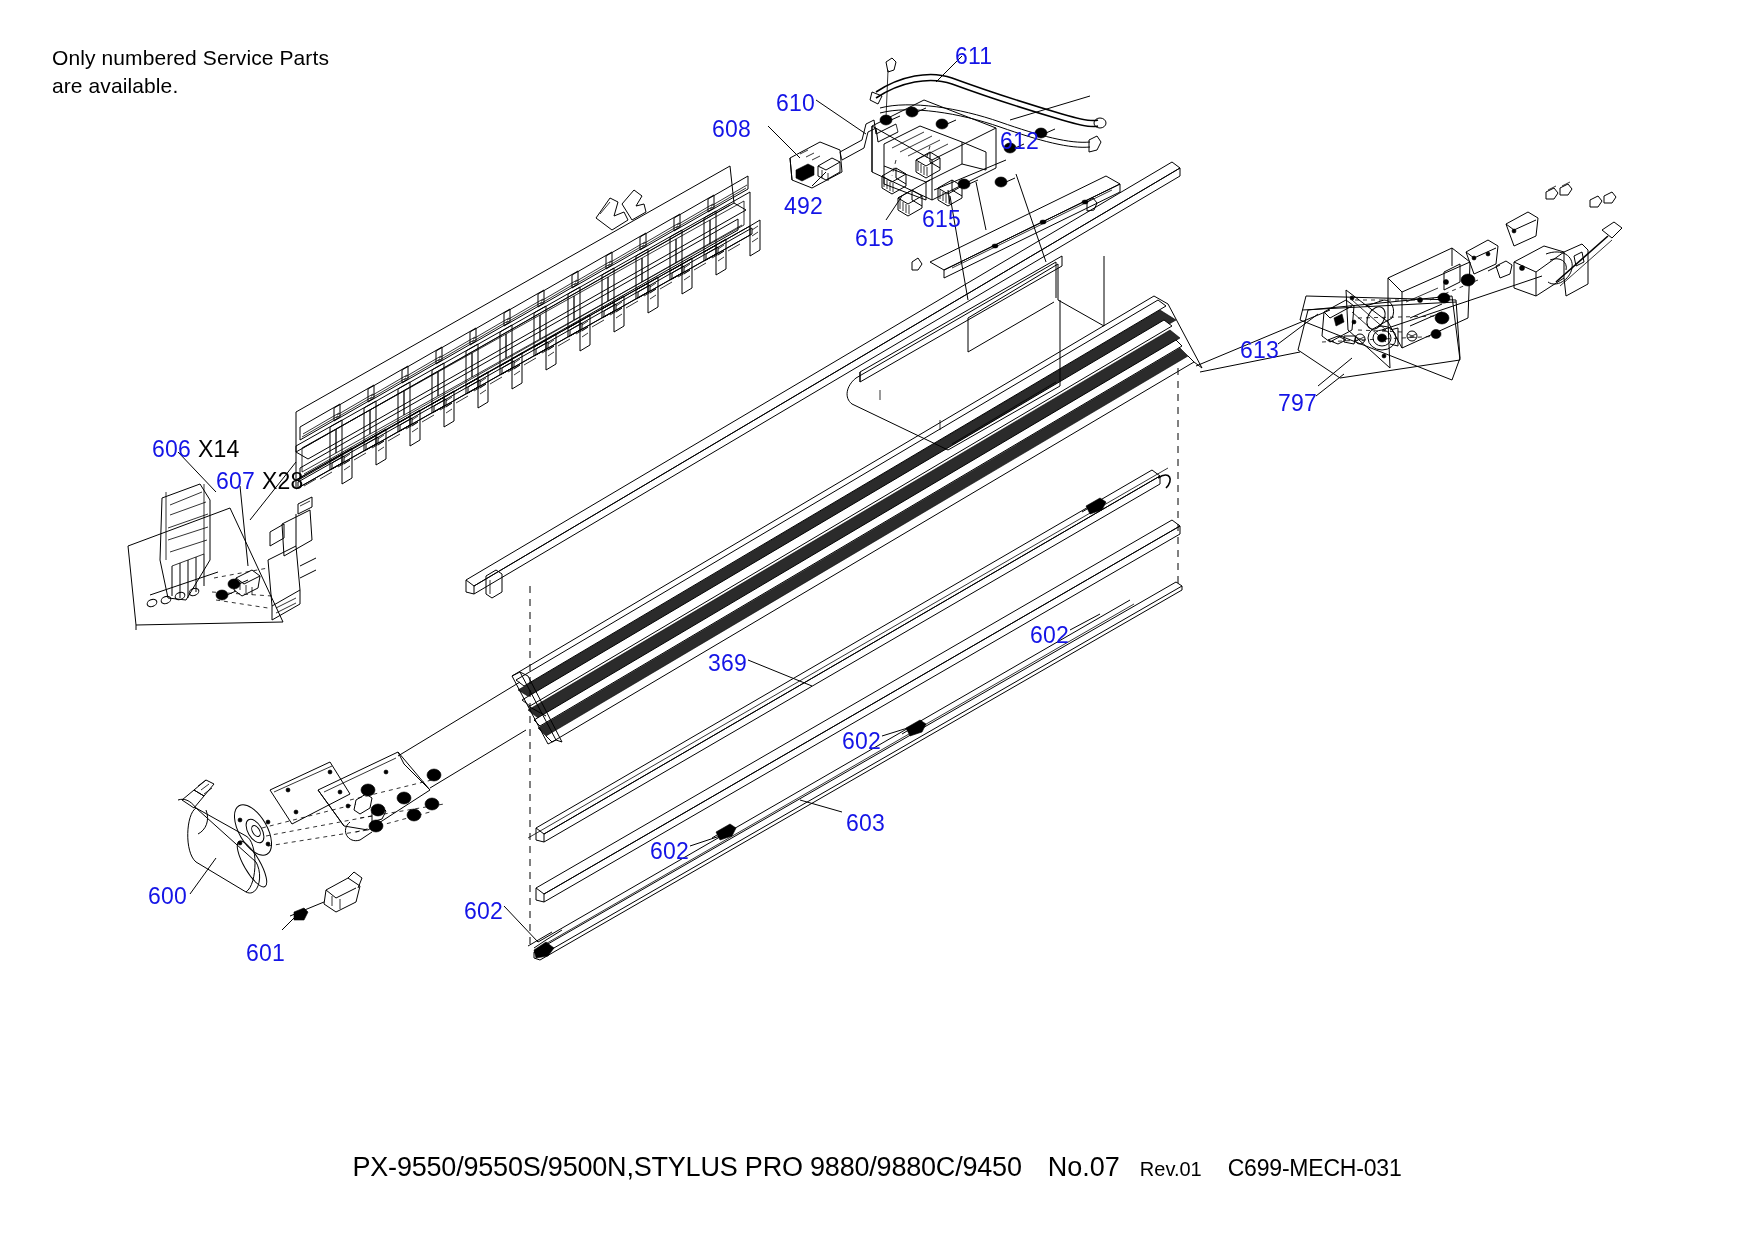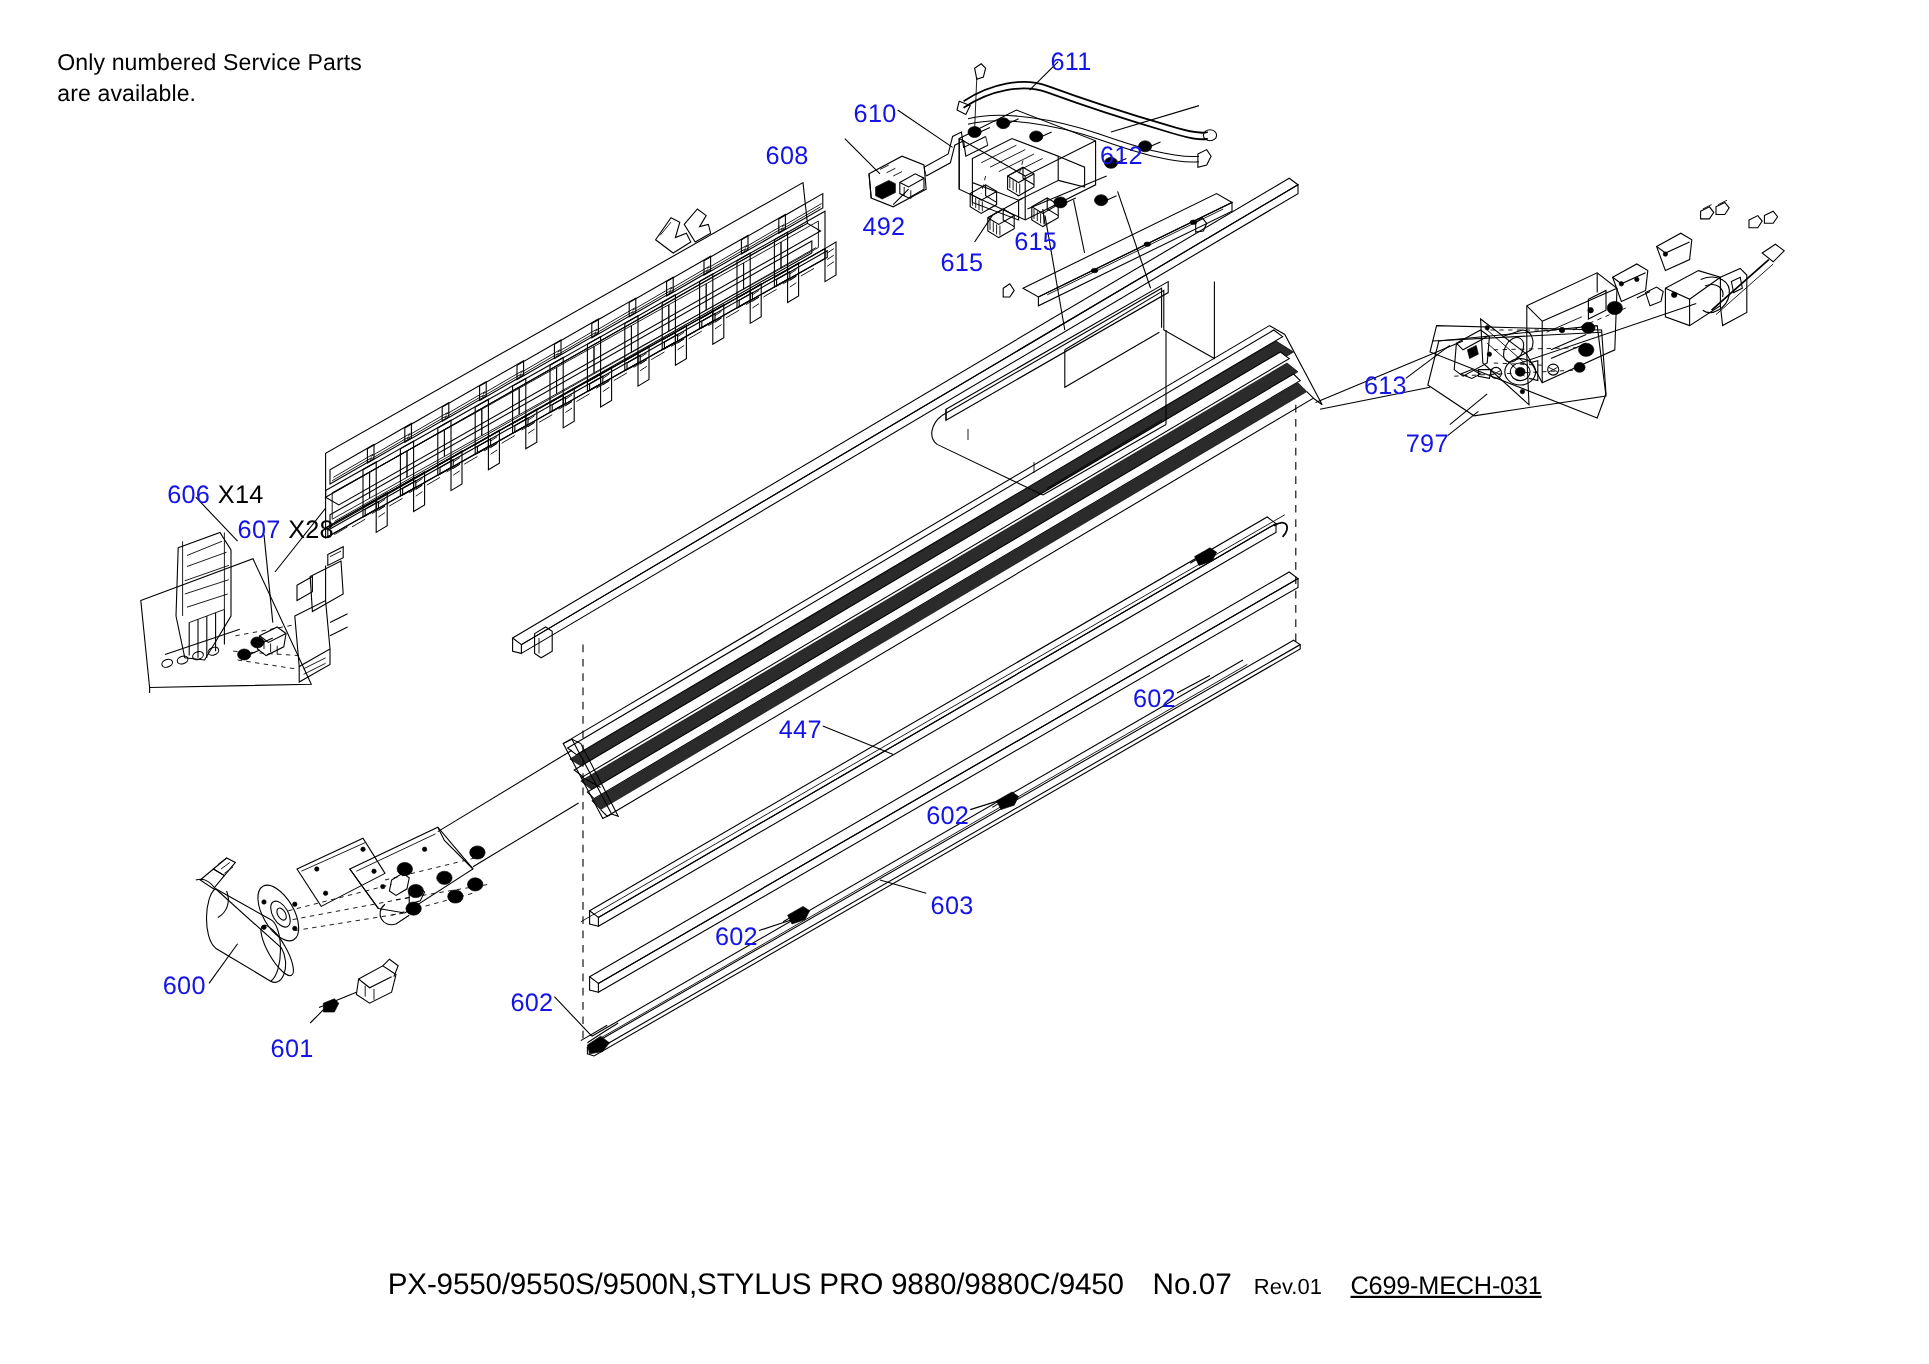--- a/index.html
+++ b/index.html
@@ -68,21 +68,20 @@
     margin-left: 26px;
   }
   .titlebar .rev {
     font-size: 20px;
     margin-left: 20px;
   }
   .titlebar .docid {
     font-size: 23px;
     margin-left: 26px;
     letter-spacing: -.2px;
-    text-decoration: underline;
   }
 
   svg { display:block; }
   .ln  { stroke:#000; stroke-width:1; fill:none; }
   .ln2 { stroke:#000; stroke-width:1.6; fill:none; }
   .lnt { stroke:#000; stroke-width:.8; fill:none; }
   .lead{ stroke:#000; stroke-width:1; fill:none; }
   .dash{ stroke:#000; stroke-width:1; fill:none; stroke-dasharray:7 6; }
   .dashfine{ stroke:#000; stroke-width:.8; fill:none; stroke-dasharray:4 4; }
   .fillw { fill:#ffffff; stroke:#000; stroke-width:1; }
@@ -550,24 +549,24 @@
   </svg>
 
   <div id="callout-layer">
       <div class="callout" style="left: 148px; top: 883px;"><span>600</span></div>
       <div class="callout" style="left: 246px; top: 940px;"><span>601</span></div>
       <div class="callout" style="left: 464px; top: 898px;"><span>602</span></div>
       <div class="callout" style="left: 650px; top: 838px;"><span>602</span></div>
       <div class="callout" style="left: 842px; top: 728px;"><span>602</span></div>
       <div class="callout" style="left: 1030px; top: 622px;"><span>602</span></div>
       <div class="callout" style="left: 846px; top: 810px;"><span>603</span></div>
-      <div class="callout" style="left: 708px; top: 650px;"><span>447</span></div>
+      <div class="callout" style="left: 708px; top: 650px;"><span>369</span></div>
       <div class="callout" style="left: 152px; top: 436px;"><span>606</span><span class="qty">X14</span></div>
       <div class="callout" style="left: 216px; top: 468px;"><span>607</span><span class="qty">X28</span></div>
-      <div class="callout" style="left: 696px; top: 116px; margin-top: 12px;"><span>608</span></div>
+      <div class="callout" style="left: 712px; top: 116px;"><span>608</span></div>
       <div class="callout" style="left: 784px; top: 193px;"><span>492</span></div>
       <div class="callout" style="left: 776px; top: 90px;"><span>610</span></div>
       <div class="callout" style="left: 955px; top: 43px;"><span>611</span></div>
       <div class="callout" style="left: 1000px; top: 128px;"><span>612</span></div>
       <div class="callout" style="left: 1240px; top: 337px;"><span>613</span></div>
       <div class="callout" style="left: 1278px; top: 390px;"><span>797</span></div>
       <div class="callout" style="left: 855px; top: 225px;"><span>615</span></div>
       <div class="callout" style="left: 922px; top: 206px;"><span>615</span></div>
     </div>
 

